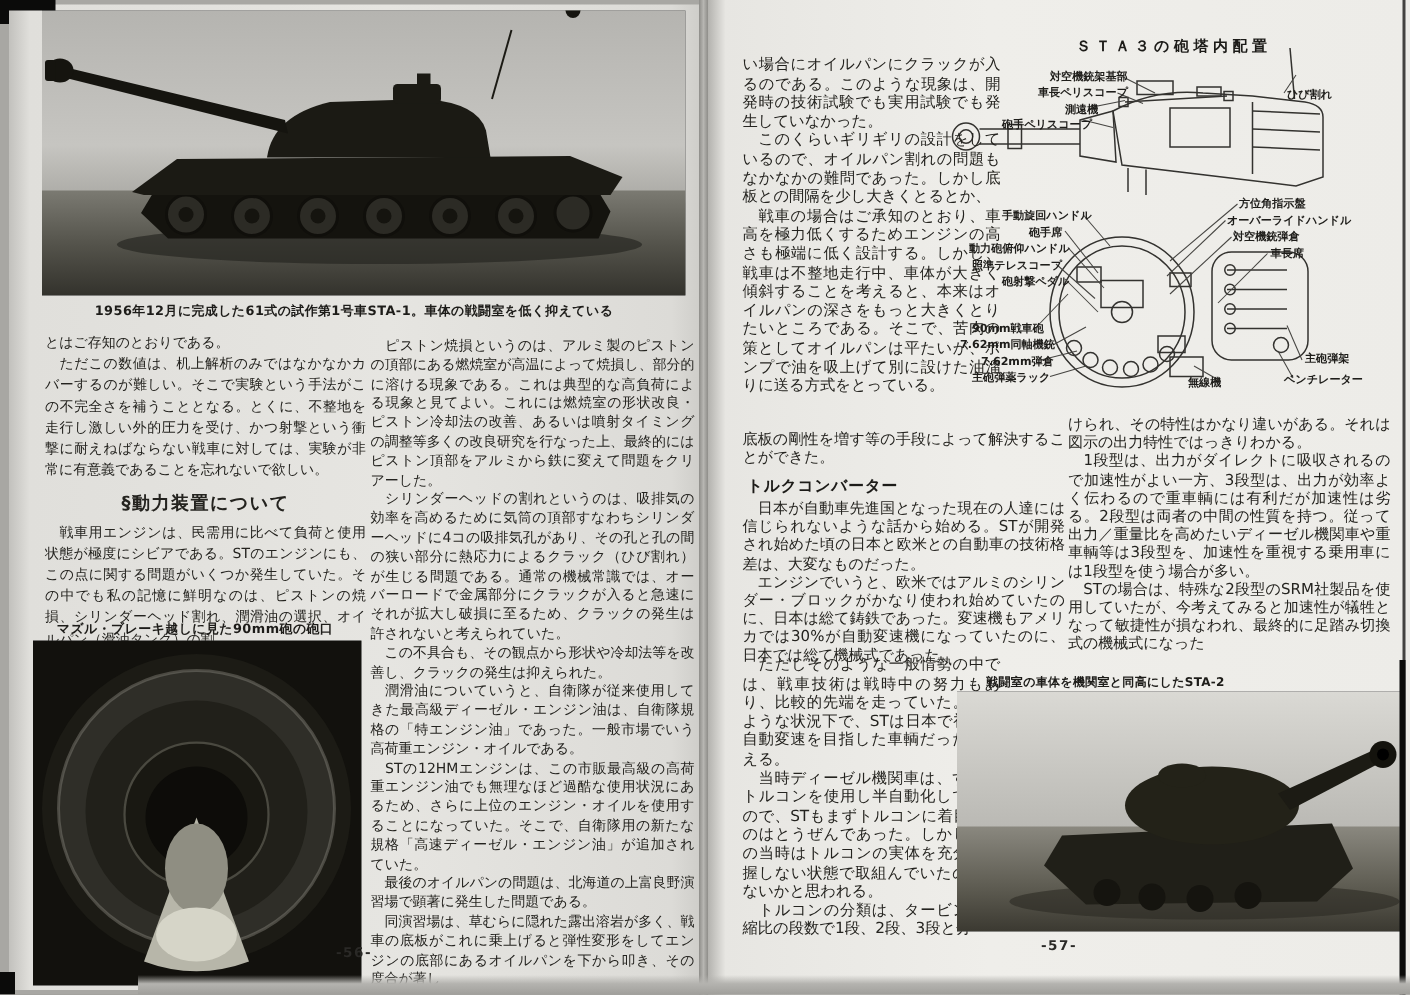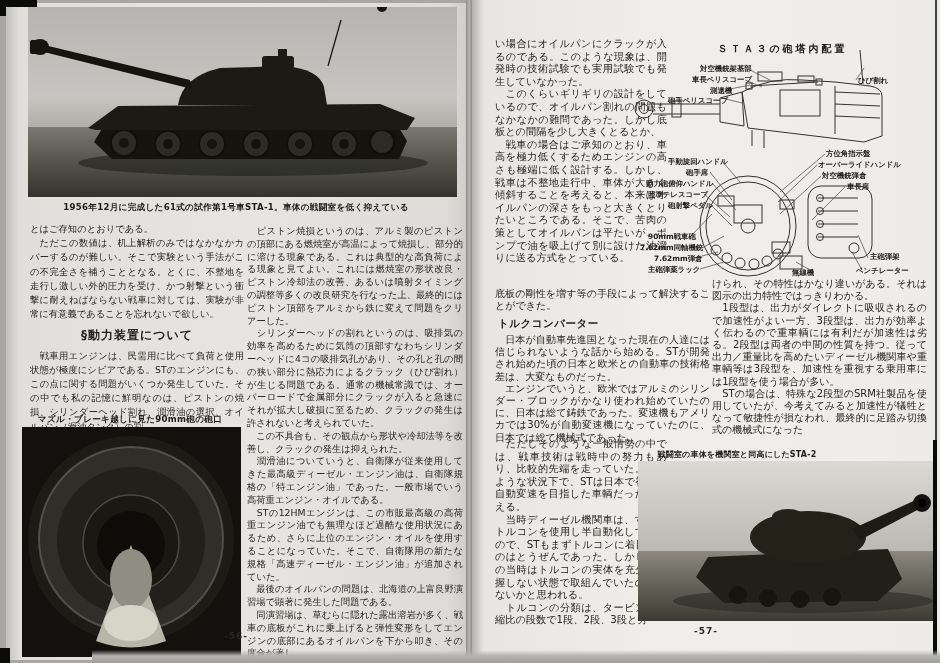--- a/index.html
+++ b/index.html
@@ -20,21 +20,21 @@
   #l-col1{left:24px;top:219px;width:214px;font-size:9.3px;line-height:14.2px;}
   #l-col2{left:241px;top:222px;width:216px;font-size:9.3px;line-height:12.8px;}
   #l-heading{font-size:12px;font-weight:bold;text-align:center;margin:7px 0 6px 0 !important;letter-spacing:1px;}
   #r-block1{left:23px;top:38px;width:172px;font-size:10.2px;line-height:12.6px;}
   #r-block2{left:23px;top:288px;width:215px;font-size:10px;line-height:12.4px;}
   #r-heading{position:absolute;left:26px;top:317px;font-size:10.5px;font-weight:bold;color:#1c1b18;letter-spacing:.5px;}
   #r-block3{left:23px;top:334px;width:215px;font-size:10px;line-height:12.2px;}
   #r-block4{left:23px;top:438px;width:172px;font-size:10.2px;line-height:12.6px;}
   #r-col2{left:240px;top:278px;width:215px;font-size:10px;line-height:12.2px;}
   .pagenum{position:absolute;width:100%;text-align:center;font-size:9px;color:#2a2926;font-weight:bold;letter-spacing:1px;}
-  #diagram{position:absolute;left:158px;top:30px;width:305px;height:252px;}
+  #diagram{position:absolute;left:158px;top:12px;width:305px;height:252px;}
   #diagram svg{position:absolute;left:0;top:0;}
   .dia-title{position:absolute;left:0;width:100%;top:12px;text-align:center;font-size:10px;font-weight:bold;letter-spacing:3px;color:#1c1b18;}
   .dia-label{position:absolute;font-size:7.4px;font-weight:600;color:#1e1d1a;white-space:nowrap;}
   .artifact{position:absolute;background:#0b0b0a;}
   .bottom-band{position:absolute;left:92px;top:650px;width:848px;height:13px;
     background:linear-gradient(to bottom,rgba(180,179,175,0) 0,#b4b3af 45%,#a09f9b 100%);}
   .gutterline{position:absolute;left:466px;top:0;width:6px;height:663px;background:linear-gradient(to right,#8e8d89,#b7b6b2,#8e8d89);}
 </style>
 </head>
 <body>

